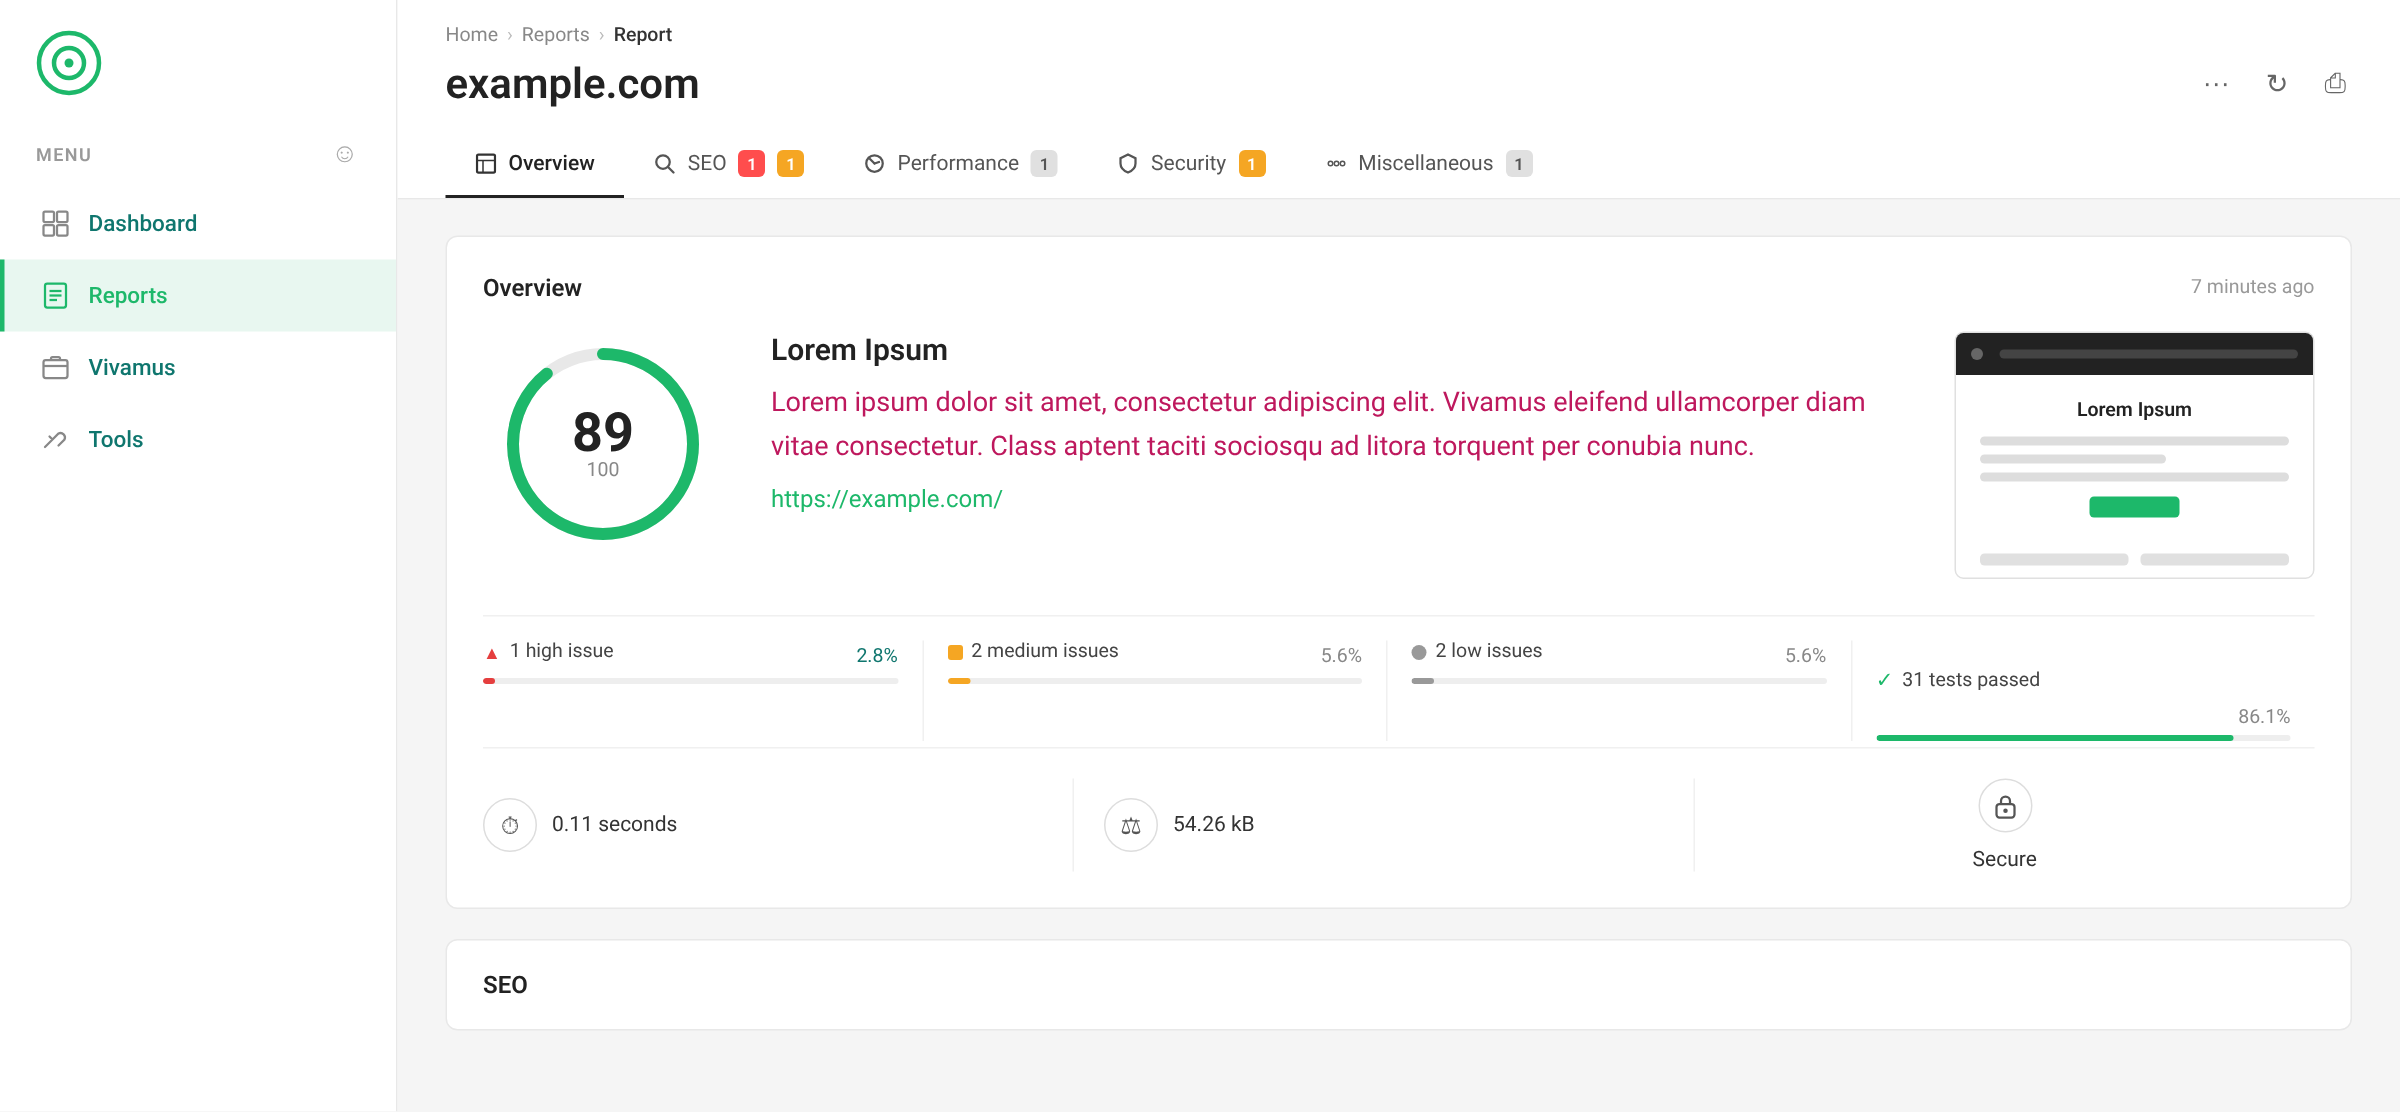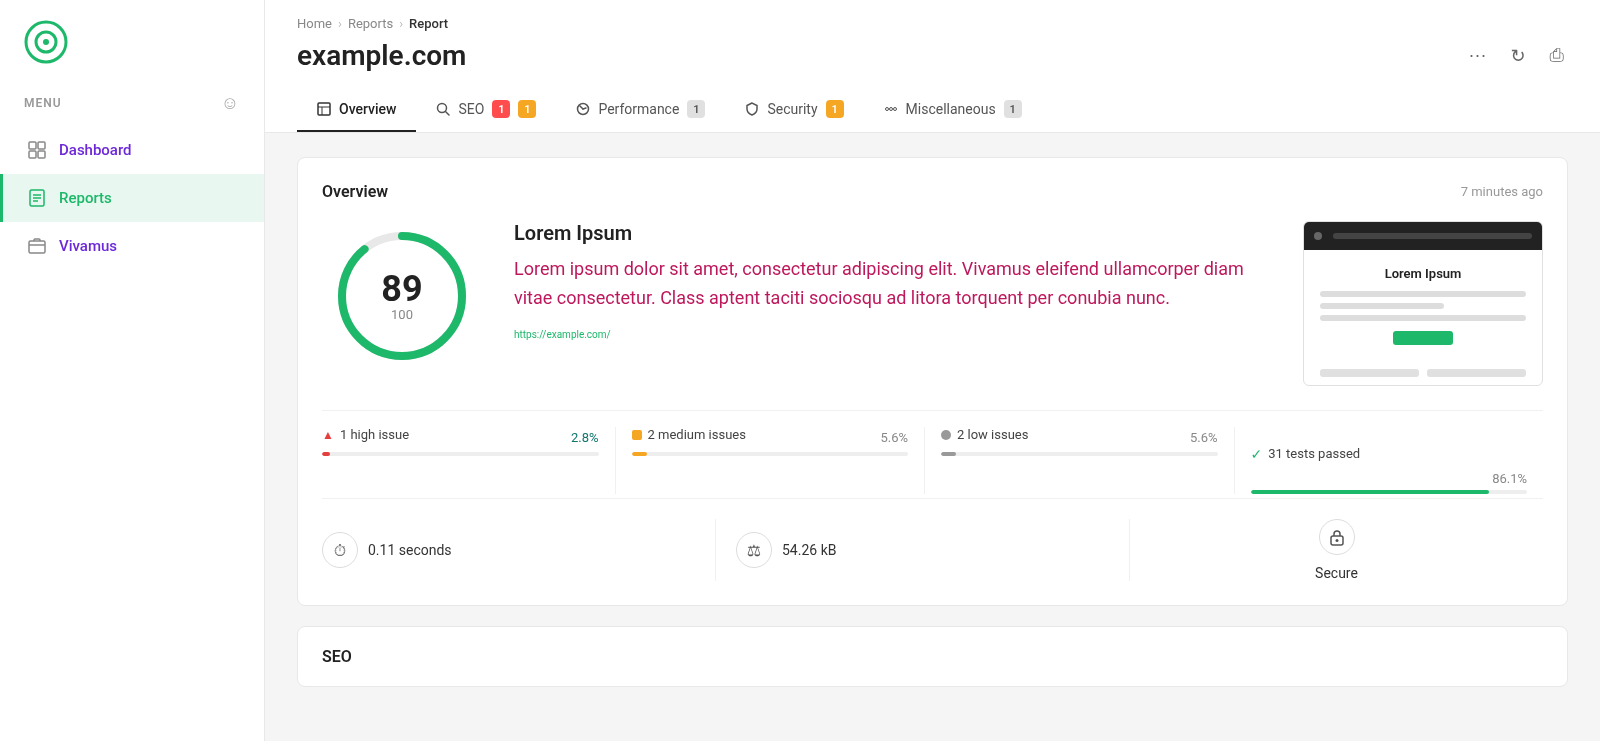--- a/index.html
+++ b/index.html
@@ -32,21 +32,21 @@
       letter-spacing: 0.08em;
       display: flex;
       align-items: center;
       justify-content: space-between;
     }
     .nav-item {
       display: flex;
       align-items: center;
       padding: 14px 24px;
       cursor: pointer;
-      color: #6d28d9;
+      color: #0f766e;
       font-size: 15px;
       font-weight: 500;
       gap: 12px;
       border-left: 3px solid transparent;
     }
     .nav-item.active {
       background: #e8f7f0;
       color: #1db86a;
       border-left: 3px solid #1db86a;
     }
@@ -220,21 +220,21 @@
       margin-bottom: 10px;
     }
     .overview-text p {
       font-size: 18px;
       color: #be185d;
       line-height: 1.6;
       margin-bottom: 10px;
     }
     .overview-link {
       color: #1db86a;
-      font-size: 10px;
+      font-size: 16px;
       text-decoration: none;
     }
 
     .overview-preview {
       width: 240px;
       min-width: 240px;
       border: 1px solid #e0e0e0;
       border-radius: 6px;
       overflow: hidden;
       background: #fff;
@@ -409,20 +409,28 @@
     <div class="nav-item">
       <span class="nav-icon">
         <svg width="18" height="18" viewBox="0 0 18 18" fill="none">
           <rect x="1" y="4" width="16" height="12" rx="1.5" stroke="#888" stroke-width="1.5"></rect>
           <path d="M6 4V3a1 1 0 011-1h4a1 1 0 011 1v1" stroke="#888" stroke-width="1.5"></path>
           <line x1="1" y1="8" x2="17" y2="8" stroke="#888" stroke-width="1.5"></line>
         </svg>
       </span>
       <span>Vivamus</span>
     </div>
+    <div class="nav-item">
+      <span class="nav-icon">
+        <svg width="18" height="18" viewBox="0 0 18 18" fill="none">
+          <path d="M2 14l5-5m0 0l4-4a3 3 0 014 4l-4 4m-4-4L5 7" stroke="#888" stroke-width="1.5" stroke-linecap="round"></path>
+        </svg>
+      </span>
+      <span>Tools</span>
+    </div>
   </nav>
 </aside>
 
 <main class="main">
 
   <div class="header">
     <div class="breadcrumb">
       <span style="cursor:pointer; color:#888;">Home</span>
       <span class="breadcrumb-sep">›</span>
       <span style="cursor:pointer; color:#888;">Reports</span>

